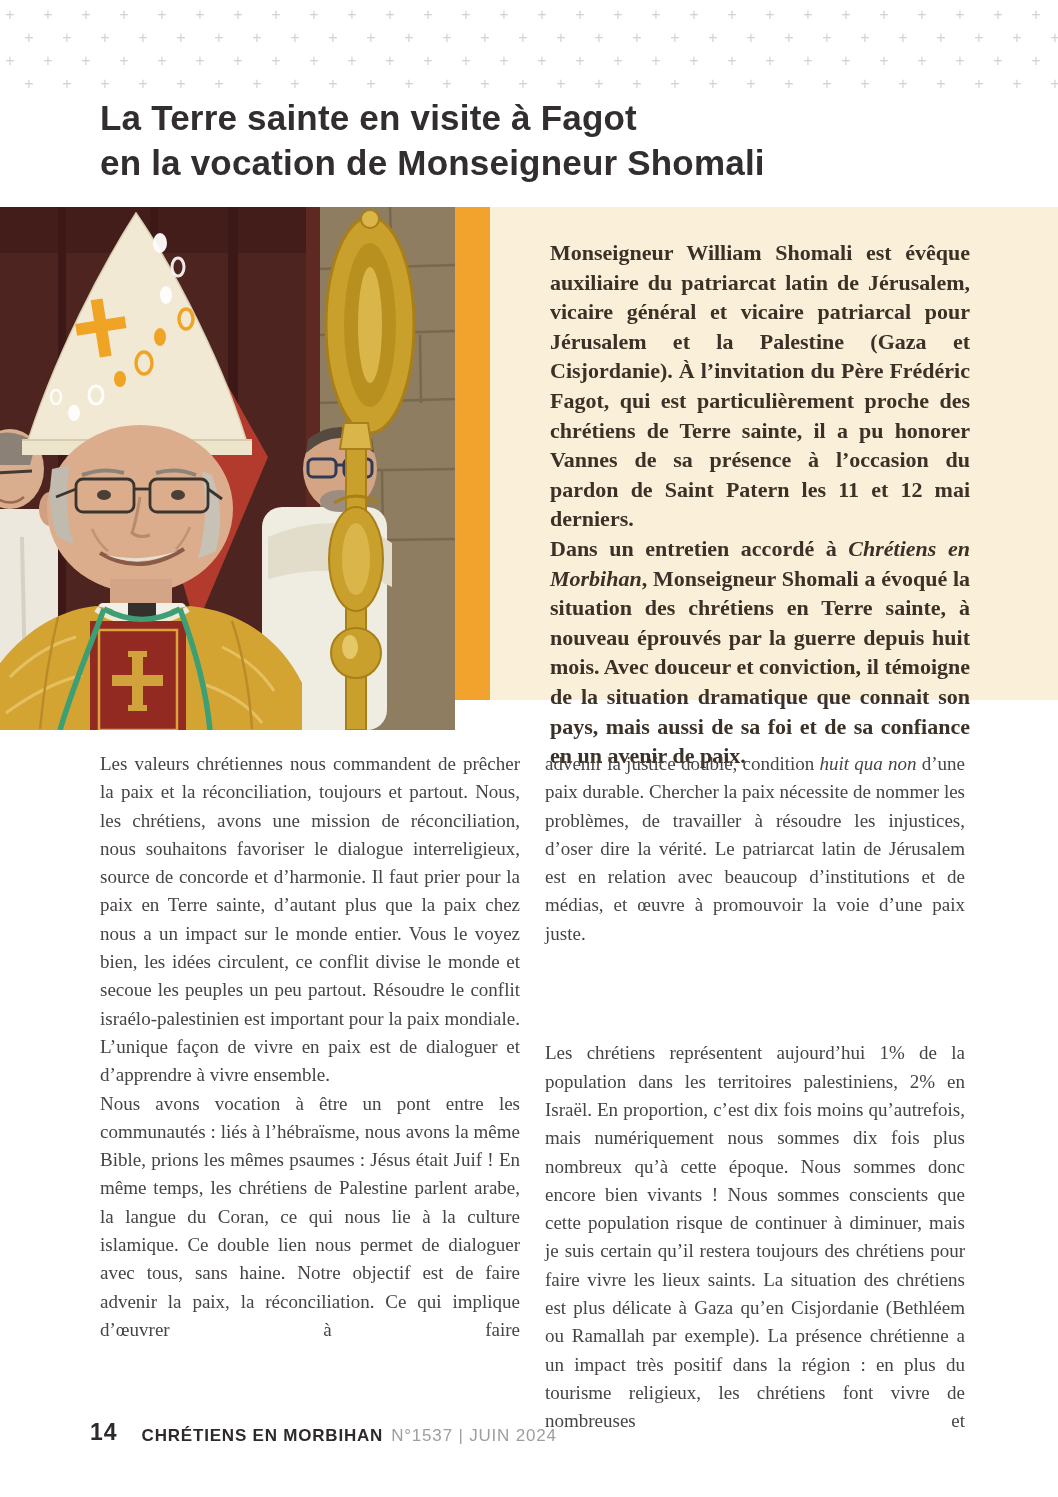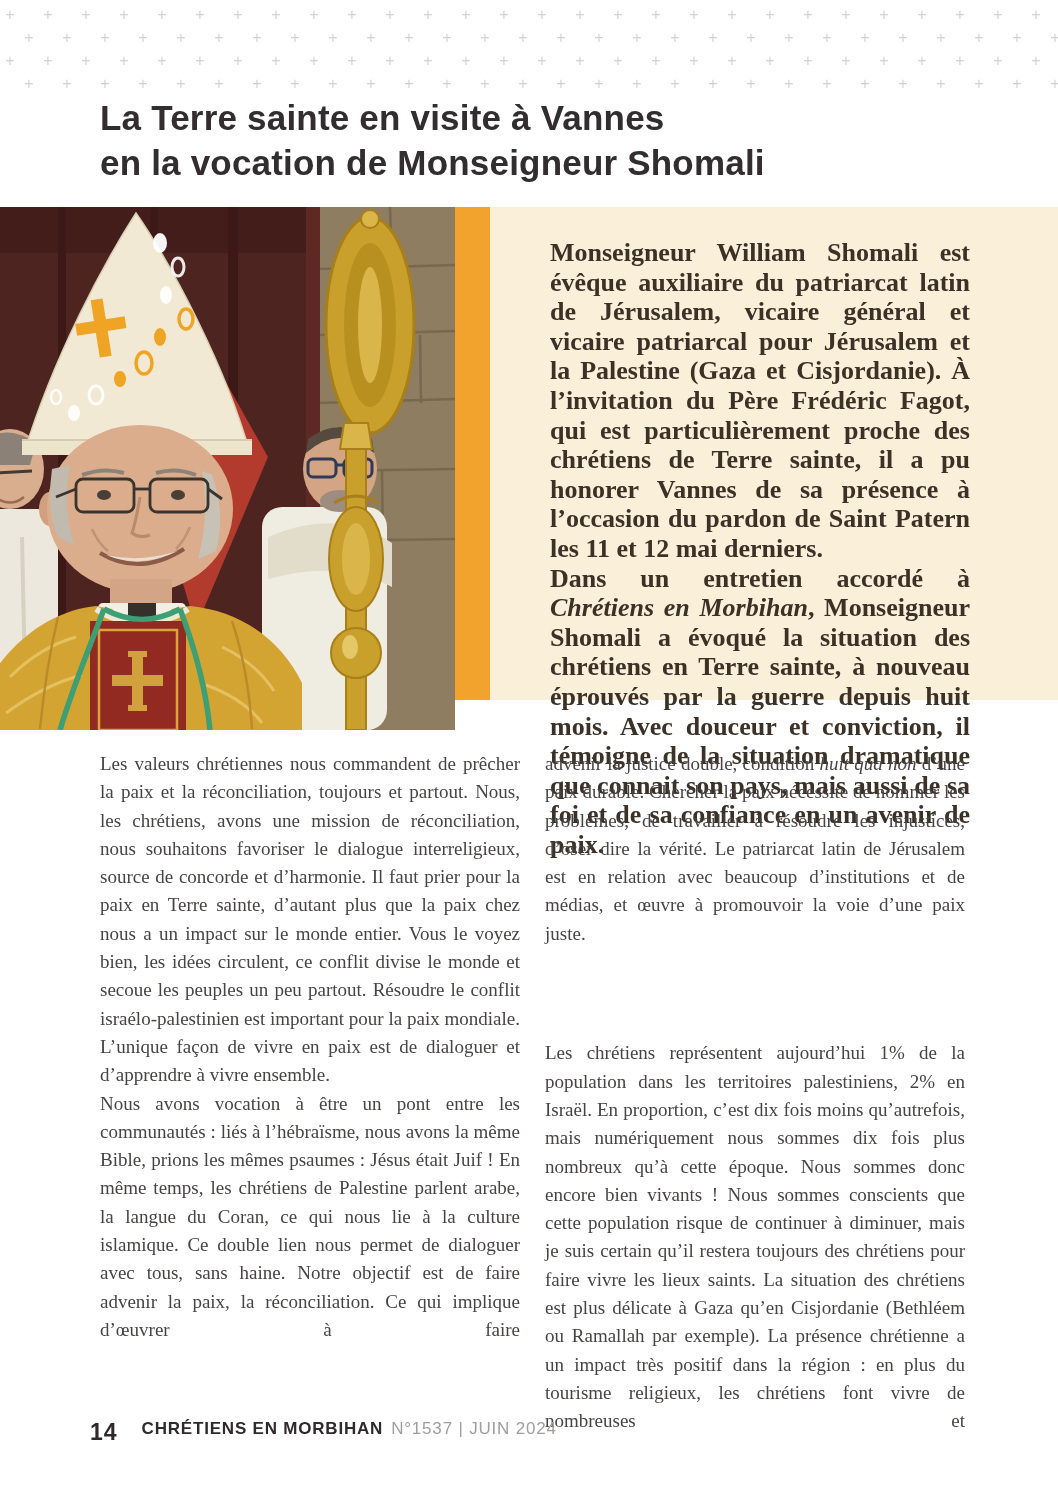--- a/index.html
+++ b/index.html
@@ -16,36 +16,36 @@
         font-variant:small-caps;line-height:1;}
   
   .title{position:absolute;left:100px;top:96px;margin:0;width:920px;z-index:2;
         font-size:35px;line-height:1.28;font-weight:700;color:#322D2E;letter-spacing:.2px;}
   
   .photo{position:absolute;left:0;top:207px;width:455px;height:523px;margin:0;z-index:2;}
   .accent-bar{position:absolute;left:455px;top:207px;width:35px;height:493px;background:#F2A32D;z-index:2;}
   .intro-box{position:absolute;left:490px;top:207px;width:568px;height:493px;background:#FAEFD9;
         box-sizing:border-box;padding:31px 88px 0 60px;z-index:2;}
   .intro-box p{margin:0;font-family:"Liberation Serif","DejaVu Serif",serif;font-weight:700;
-        font-size:26px;line-height:29.6px;color:#3B3127;text-align:justify;}
+        font-size:22px;line-height:29.6px;color:#3B3127;text-align:justify;}
   .intro-box em{font-style:italic;}
   
   .col{position:absolute;top:750px;width:420px;z-index:2;}
   .col-left{left:100px;}
   .col-right{left:545px;}
   .q{margin:0;font-family:"Liberation Serif","DejaVu Serif",serif;font-weight:700;
         font-size:24.5px;line-height:1.36;color:#F0A144;}
   .q1{margin-bottom:36px;}
   .q2{margin-top:24px;margin-bottom:34px;}
   .body{margin:0;font-family:"Liberation Serif","DejaVu Serif",serif;font-size:19px;
         line-height:28.3px;color:#474443;text-align:justify;}
   .body em{font-style:italic;}
   .cont{text-align-last:justify;}
   
-  .footer{position:absolute;left:90px;top:1419px;display:flex;align-items:flex-start;z-index:2;}
+  .footer{position:absolute;left:90px;top:1419px;display:flex;align-items:flex-end;z-index:2;}
   .pagenum{font-size:23px;font-weight:700;color:#2E2A2B;letter-spacing:1px;}
   .mag{font-size:17px;font-weight:700;color:#2E2A2B;letter-spacing:.8px;margin-left:24px;}
   .issue{font-size:17px;font-weight:400;color:#A19D9C;letter-spacing:.8px;margin-left:8px;}
 </style>
 </head>
 <body>
 
 <div class="page">
 
   <div class="plus-field" id="plusField">
@@ -157,21 +157,21 @@
       <span class="plus" style="left: 827px; top: 84px;">+</span>
       <span class="plus" style="left: 865px; top: 84px;">+</span>
       <span class="plus" style="left: 903px; top: 84px;">+</span>
       <span class="plus" style="left: 941px; top: 84px;">+</span>
       <span class="plus" style="left: 979px; top: 84px;">+</span>
       <span class="plus" style="left: 1017px; top: 84px;">+</span>
       <span class="plus" style="left: 1055px; top: 84px;">+</span>
     </div>
 
 
-  <h1 class="title"><span>La Terre sainte en visite à Vannes</span><br><span>en la vocation de Monseigneur Shomali</span></h1>
+  <h1 class="title"><span>La Terre sainte en visite à Fagot</span><br><span>en la vocation de Monseigneur Shomali</span></h1>
 
   <figure class="photo">
     <svg width="455" height="523" viewBox="0 0 455 523" xmlns="http://www.w3.org/2000/svg">
 
       <rect x="0" y="0" width="455" height="523" fill="#4E2420"></rect>
       <rect x="0" y="0" width="455" height="46" fill="#421D1A"></rect>
       <rect x="58" y="0" width="8" height="523" fill="#3C1916"></rect>
       <rect x="150" y="0" width="8" height="260" fill="#3C1916"></rect>
       <rect x="228" y="0" width="10" height="300" fill="#3C1916"></rect>
 

